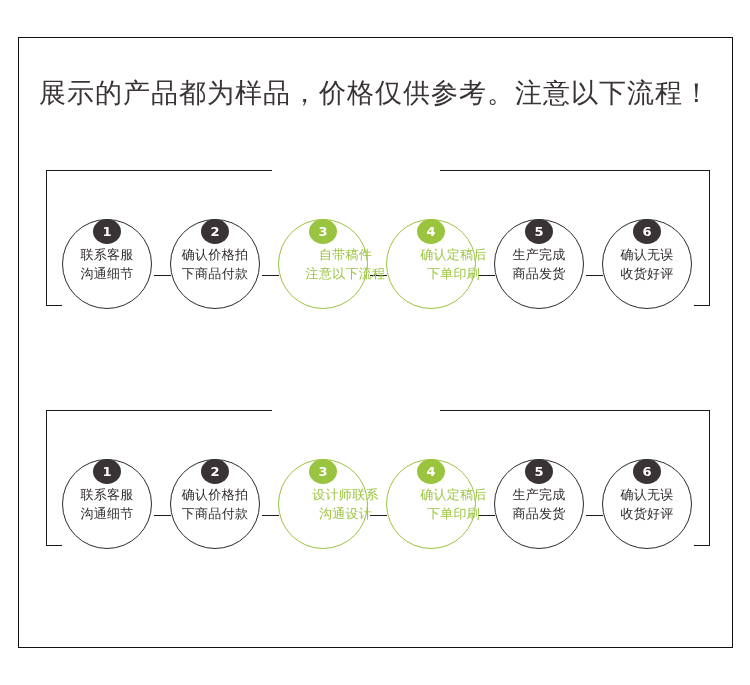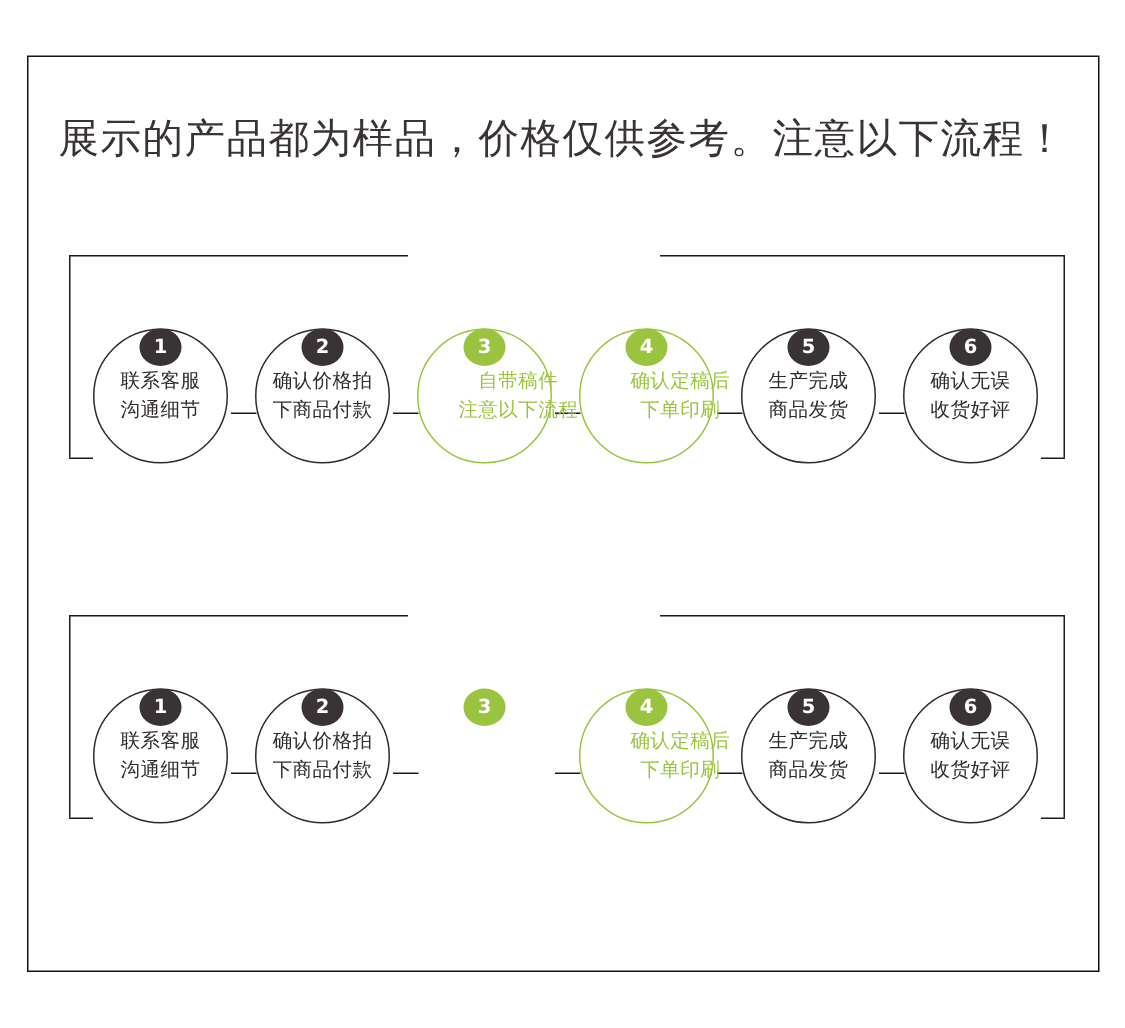--- a/index.html
+++ b/index.html
@@ -275,20 +275,24 @@
 
       <div class="step" style="left:108px;">
         <div class="step-circle">
           <div class="step-line">确认价格拍</div>
           <div class="step-line">下商品付款</div>
         </div>
         <div class="step-badge">2</div>
       </div>
 
       <div class="step is-green" style="left:216px;">
+        <div class="step-circle">
+          <div class="step-line">设计师联系</div>
+          <div class="step-line">沟通设计</div>
+        </div>
         <div class="step-badge">3</div>
       </div>
 
       <div class="step is-green" style="left:324px;">
         <div class="step-circle">
           <div class="step-line">确认定稿后</div>
           <div class="step-line">下单印刷</div>
         </div>
         <div class="step-badge">4</div>
       </div>

